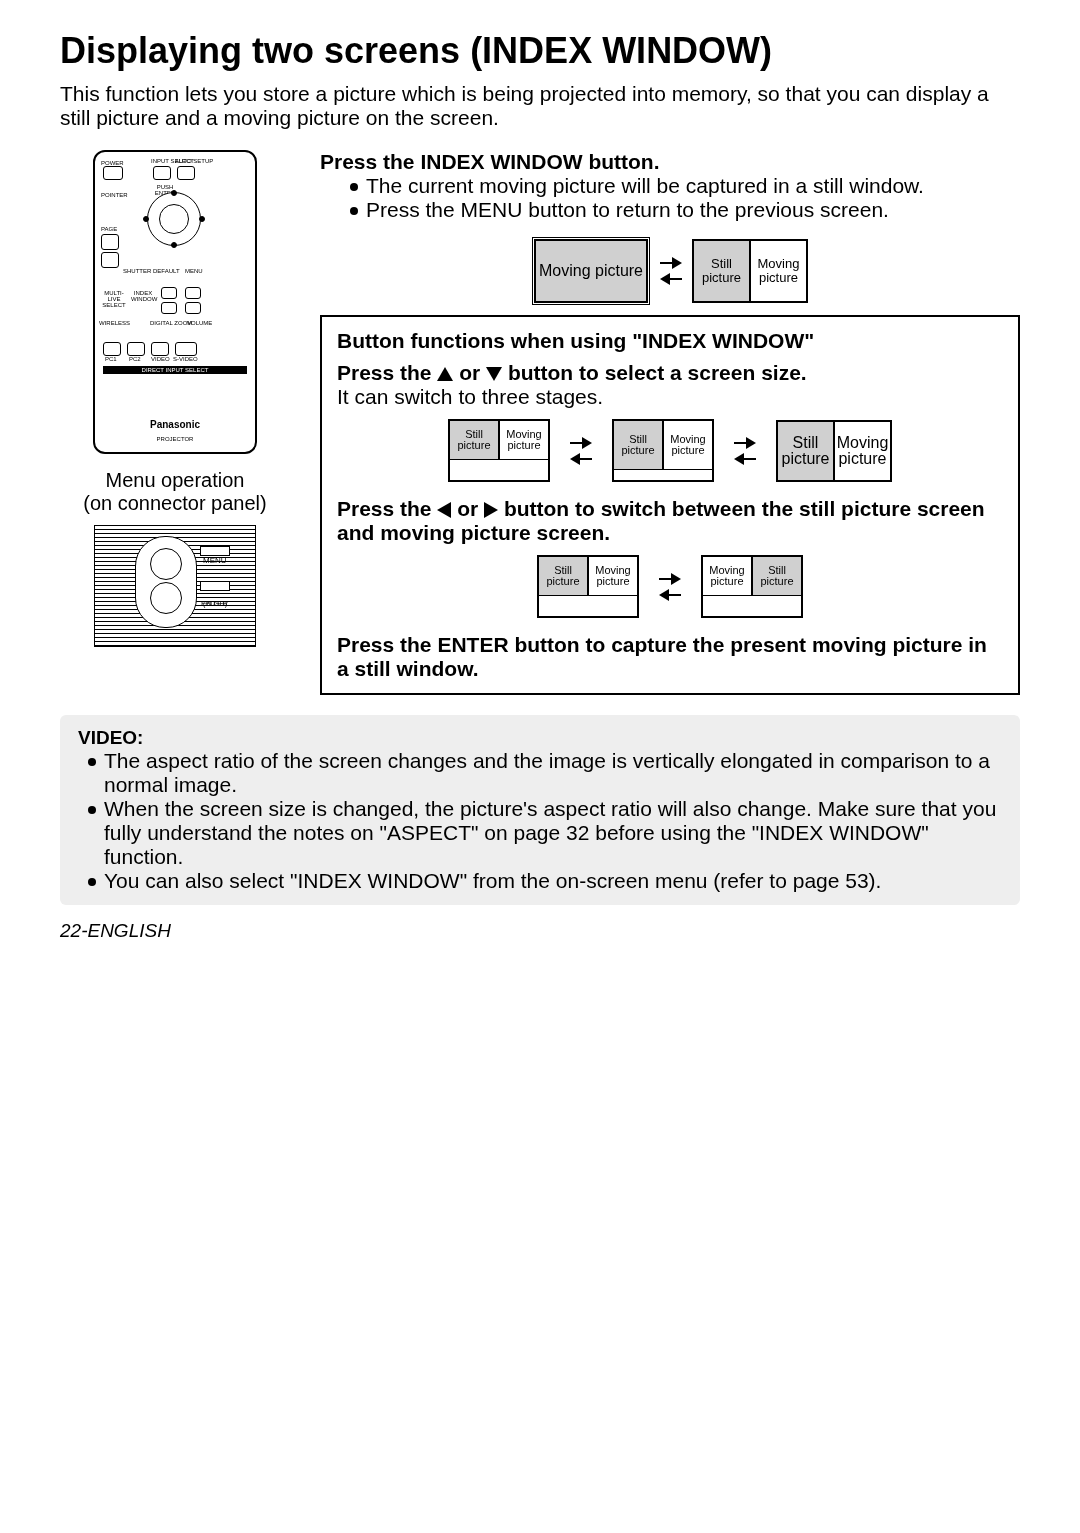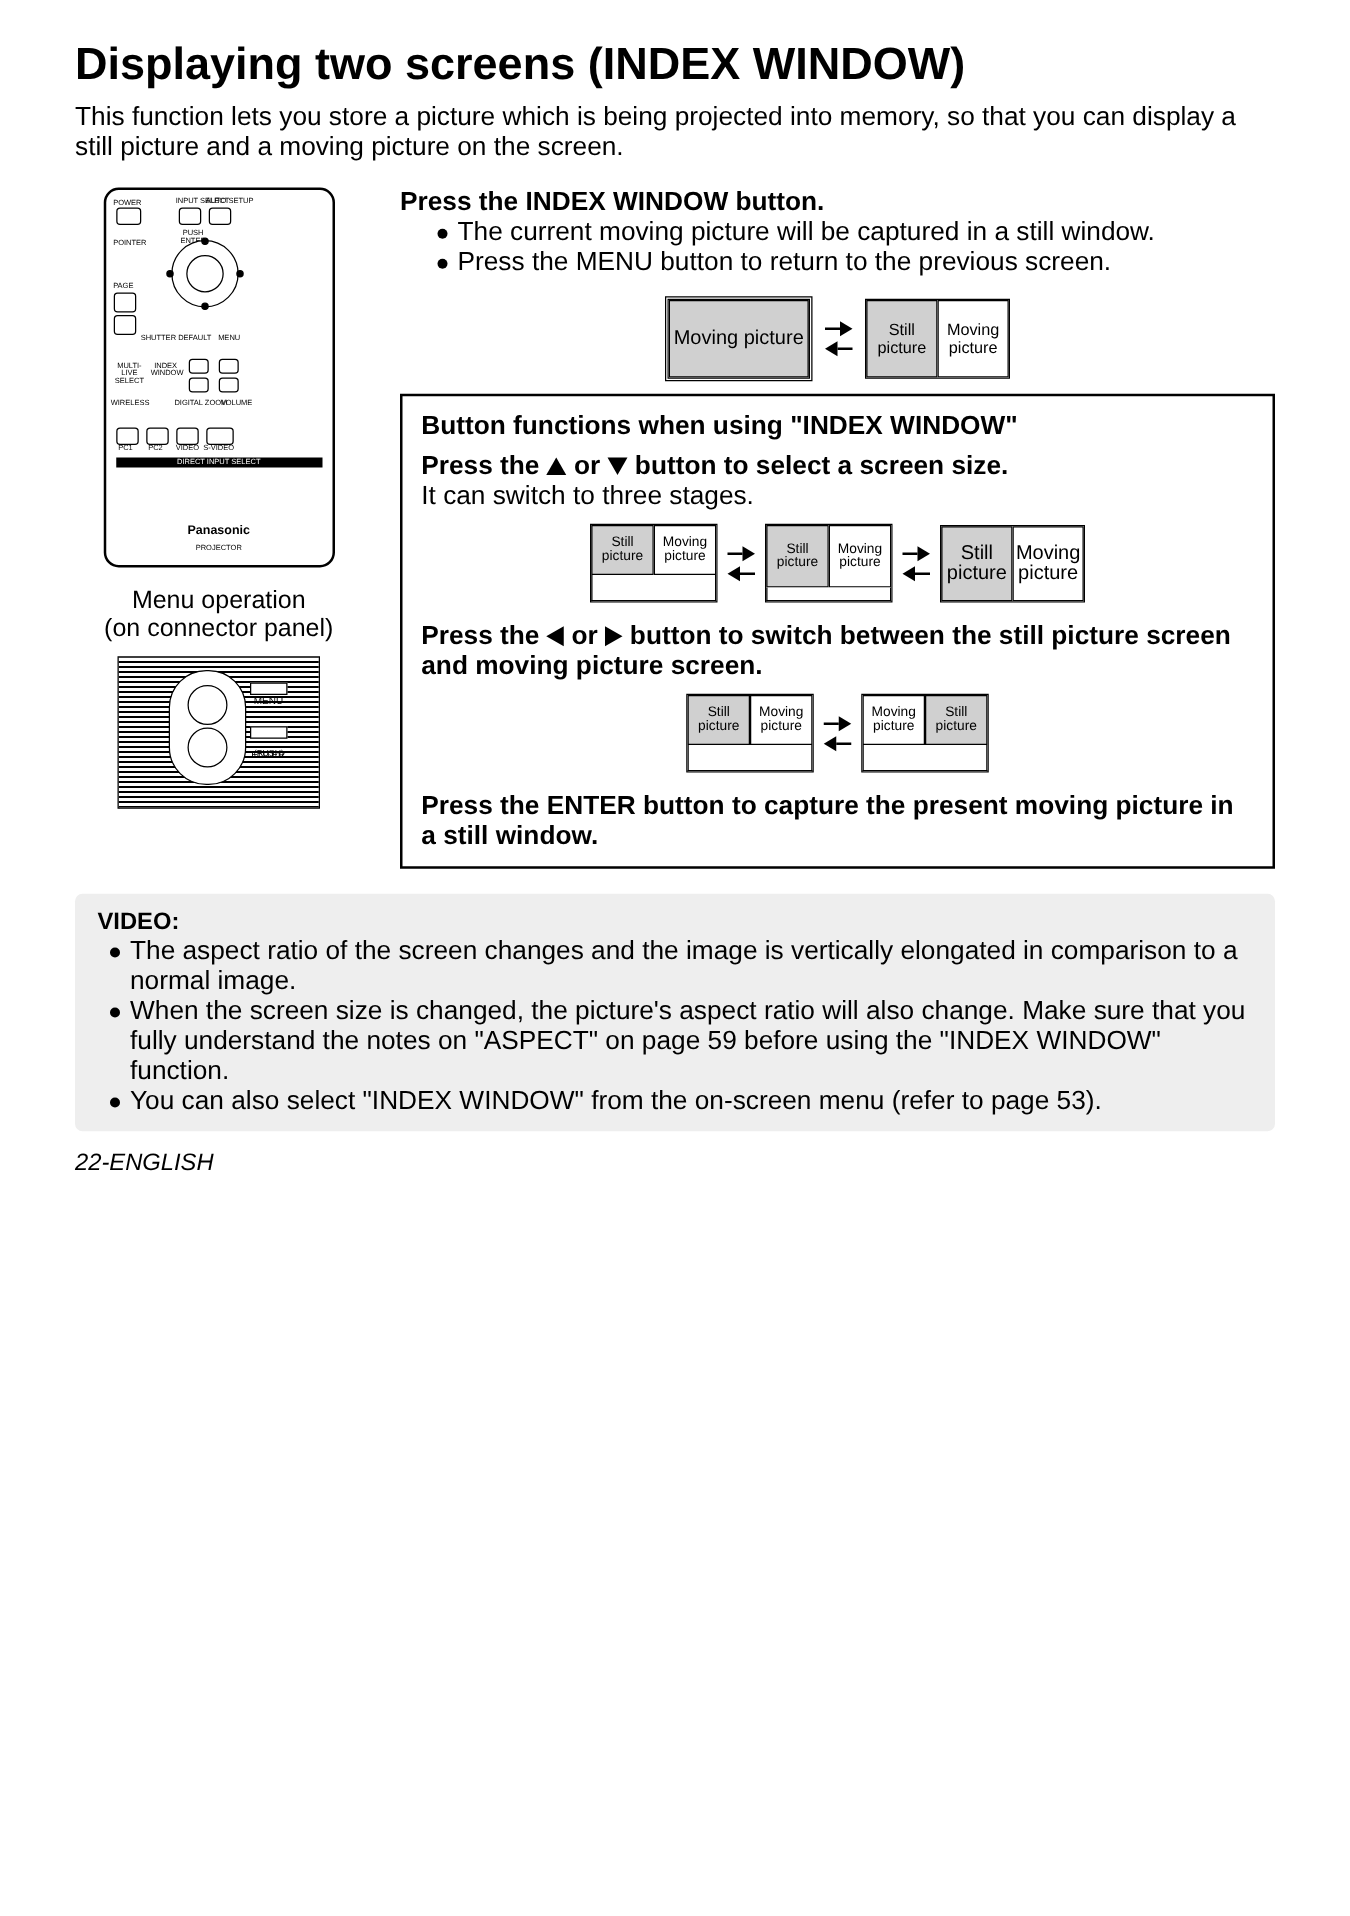--- a/index.html
+++ b/index.html
@@ -30,21 +30,20 @@
   }
   .remote {
     width: 160px;
     height: 300px;
     border: 2px solid #000;
     border-radius: 12px;
     margin: 0 auto 15px auto;
     position: relative;
     font-size: 6px;
     background: #fff;
-    padding-left: 21px;
   }
   .remote .lbl {
     position: absolute;
     font-size: 6px;
     line-height: 1;
   }
   .remote .btn {
     position: absolute;
     border: 1px solid #000;
     background: #fff;
@@ -175,21 +174,21 @@
     width: 0; height: 0;
     border-top: 8px solid transparent;
     border-bottom: 8px solid transparent;
     border-left: 14px solid #000;
     vertical-align: middle;
   }
   .stage-row {
     display: flex;
     align-items: center;
     justify-content: center;
-    gap: 8px;
+    gap: 20px;
     margin: 10px 0;
   }
   .stage-screen {
     display: flex;
     flex-direction: column;
     border: 1px solid #000;
   }
   .stage-top {
     display: flex;
   }
@@ -479,21 +478,21 @@
 </div>
 
 <div class="note">
   <div class="note-title">VIDEO:</div>
   <div class="bullet" style="margin-left:10px">
       <span class="dot"></span>
       <span>The aspect ratio of the screen changes and the image is vertically elongated in comparison to a normal image.</span>
     </div>
   <div class="bullet" style="margin-left:10px">
       <span class="dot"></span>
-      <span>When the screen size is changed, the picture's aspect ratio will also change. Make sure that you fully understand the notes on "ASPECT" on page 59 before using the "INDEX WINDOW" function.</span>
+      <span>When the screen size is changed, the picture's aspect ratio will also change. Make sure that you fully understand the notes on "ASPECT" on page 32 before using the "INDEX WINDOW" function.</span>
     </div>
   <div class="bullet" style="margin-left:10px">
       <span class="dot"></span>
       <span>You can also select "INDEX WINDOW" from the on-screen menu (refer to page 53).</span>
     </div>
 </div>
 
 <div class="page-foot"><span style="font-style:italic">22-E</span><span style="font-variant:small-caps">NGLISH</span></div>
 
 </body></html>

